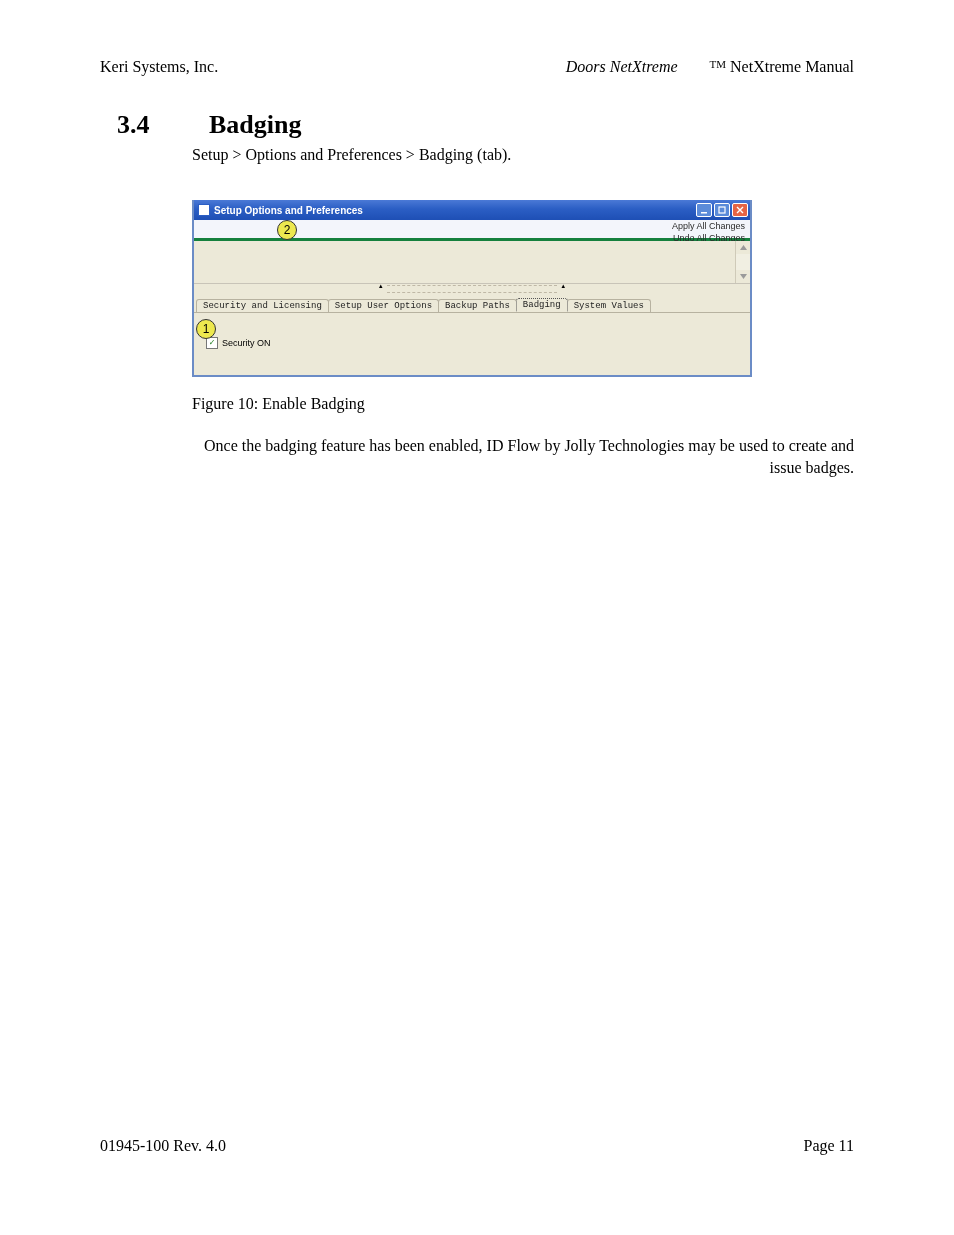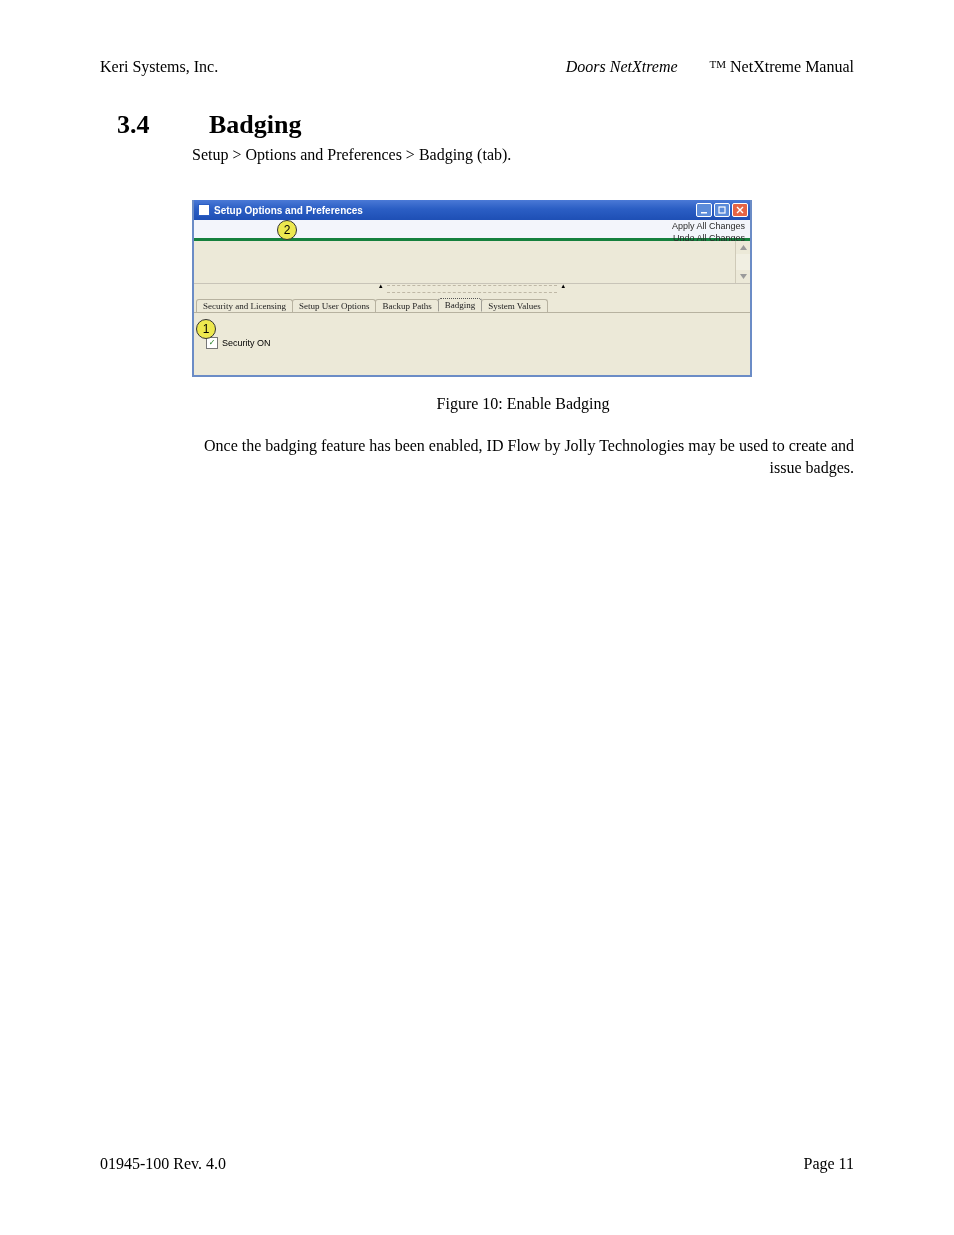--- a/index.html
+++ b/index.html
@@ -148,21 +148,21 @@
     position: absolute; top: -4px;
     font-size: 7px; color: #000;
   }
   .splitter-caret.left { left: -8px; }
   .splitter-caret.right { right: -8px; }
   .tabs-row {
     height: 18px;
     background: #ece9d8;
     display: flex;
     align-items: flex-end;
-    font-family: Liberation Serif, serif;
+    font-family: Liberation Mono, monospace;
     font-size: 9px;
     padding-left: 2px;
     gap: 0;
   }
   .tab {
     padding: 1px 6px 1px 6px;
     border: 1px solid #b7b2a0;
     border-bottom: none;
     background: #ece9d8;
     border-radius: 3px 3px 0 0;
@@ -207,32 +207,31 @@
     font-family: Arial, sans-serif;
     font-size: 12px;
     color: #000;
     z-index: 10;
   }
   .figure-caption {
     margin-left: 92px;
     font-size: 16px;
     margin-bottom: 22px;
     white-space: nowrap;
-    text-align: center;
   }
   .body-para {
     margin-left: 92px;
     font-size: 16px;
     line-height: 1.35;
     text-align: right;
   }
   .footer-row {
     position: absolute;
     left: 100px; right: 100px;
-    bottom: 62px;
+    bottom: 80px;
     display: flex;
     justify-content: space-between;
     font-size: 16px;
   }
 </style>
 </head>
 <body>
 
 <div class="page">
 

